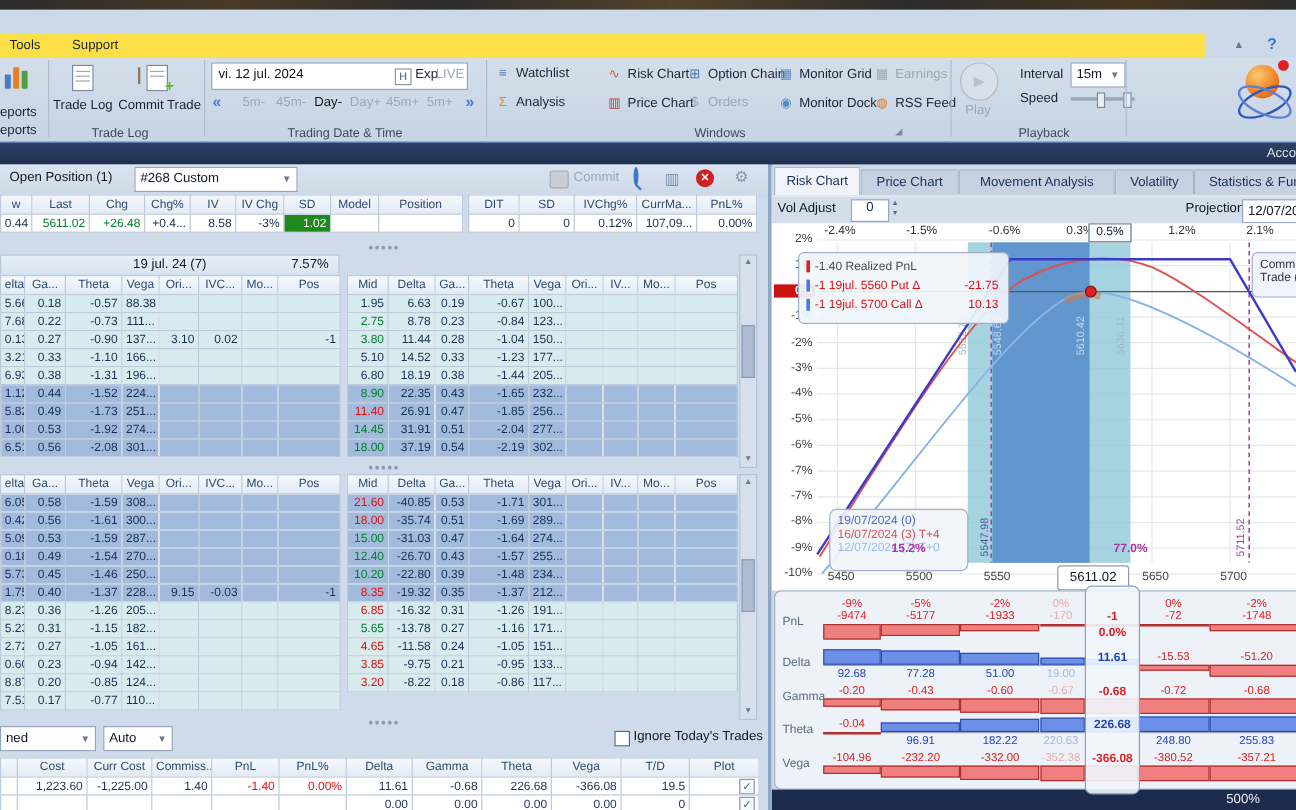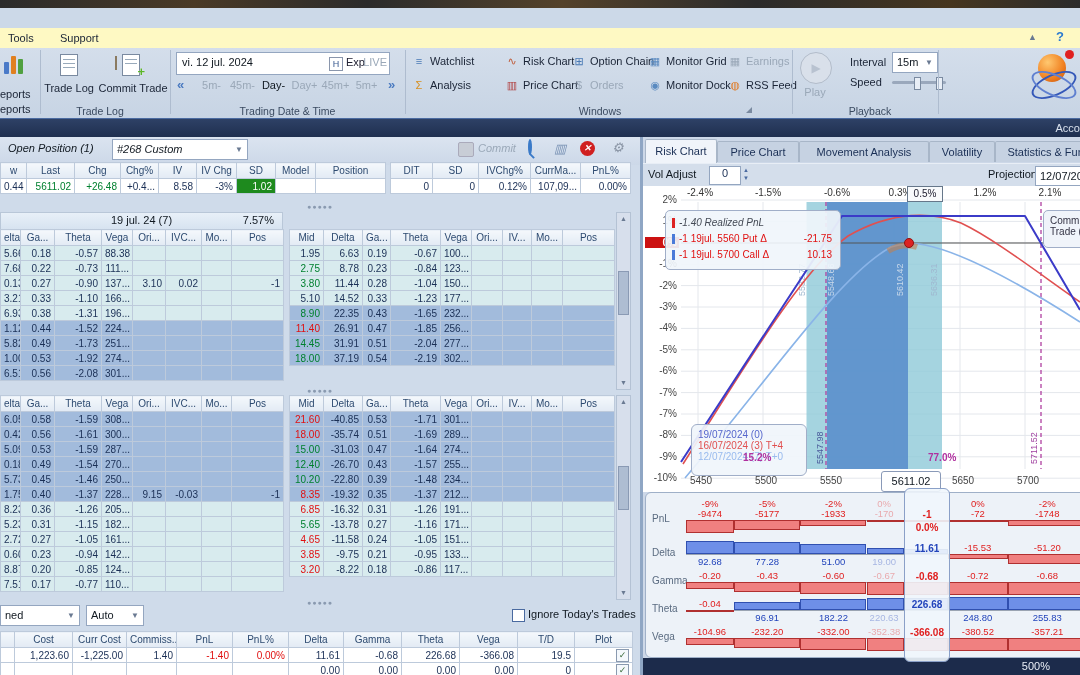--- a/index.html
+++ b/index.html
@@ -2,21 +2,21 @@
 <html><head>
 <meta charset="utf-8">
 <style>
   html,body{margin:0;padding:0;background:#222;}
   #app{position:relative;width:1080px;height:675px;overflow:hidden;font-family:"Liberation Sans",sans-serif;font-size:11px;color:#1a2f55;background:#ccd9e8;}
   .abs{position:absolute;}
   
   #topstrip{left:0;top:0;width:1080px;height:8px;background:linear-gradient(90deg,#2b2b2b 0%,#4a3a26 18%,#2b2b2b 34%,#54422a 52%,#2b2b2b 70%,#46361f 88%,#2b2b2b 100%);}
   #titlebar{left:0;top:8px;width:1080px;height:20px;background:linear-gradient(#d5dfec,#c3d1e3);}
   #titletext{width:100%;text-align:center;top:3px;color:#d8b84a;font-weight:bold;}
-  #menubar{left:0;top:28px;width:1080px;height:20px;background:#fef9c3;border-bottom:1px solid #b9c7d8;text-align:center;}
+  #menubar{left:0;top:28px;width:1004px;height:20px;background:#fde047;border-bottom:1px solid #b9c7d8;text-align:center;}
   .menuitem{top:2px;color:#1a2436;padding:2px 6px;}
   #pinicon{left:1028px;top:4px;color:#6a7a92;font-size:9px;}
   #helpicon{left:1056px;top:1px;color:#2a7ad0;font-weight:bold;font-size:13px;}
   
   #ribbon{left:0;top:48px;width:1080px;height:70px;background:linear-gradient(#d4deeb,#c7d4e4);}
   .rsep{width:1px;height:64px;top:2px;background:#aebccf;}
   .grouplabel{top:57px;color:#3a4a60;font-size:10.5px;text-align:center;}
   .ribbtnlabel{font-size:11px;color:#1a2436;text-align:center;}
   .disabled{color:#9aa8b8 !important;}
   
@@ -48,21 +48,21 @@
   
   #logo{left:1030px;top:2px;width:46px;height:60px;}
   #logoball{position:absolute;left:8px;top:4px;width:28px;height:28px;border-radius:50%;background:radial-gradient(circle at 35% 30%,#ffc870,#f08020 60%,#c05010);}
   .ring{position:absolute;left:0px;top:24px;width:44px;height:18px;border:2px solid #3558b8;border-radius:50%;}
   #logodot{position:absolute;right:2px;top:0px;width:9px;height:9px;border-radius:50%;background:#e02020;}
   
   #navyband{left:0;top:118px;width:1080px;height:19px;background:linear-gradient(#2e4166,#1e2e4e);border-top:1px solid #4a6aa0;}
   #accttext{right:0;top:3px;color:#d8e0ec;}
   
   #leftpanel{left:0;top:137px;width:640px;height:538px;background:#cfdbea;overflow:hidden;}
-  #posbar{left:0;top:0;width:640px;height:28px;background:linear-gradient(#dbe4f0,#ccd8e8);font-style:italic;}
+  #posbar{left:0;top:0;width:640px;height:28px;background:linear-gradient(#dbe4f0,#ccd8e8);}
   #combo268{left:112px;top:2px;width:134px;height:19px;background:#fff;border:1px solid #94a6c0;}
   .combotext{left:4px;top:3px;color:#101820;}
   .comboarr{position:absolute;right:4px;top:5px;font-size:8px;color:#6a7a92;}
   .toolico{top:4px;}
   .magicon{width:11px;height:11px;border:2px solid #3a7ac8;border-radius:50%;position:relative;}
   .magicon i{position:absolute;right:-5px;bottom:-4px;width:6px;height:2px;background:#3a7ac8;transform:rotate(45deg);}
   .redx{width:15px;height:15px;border-radius:50%;background:#d02020;color:#fff;font-size:9px;text-align:center;line-height:15px;font-weight:bold;}
   
   table.grid{border-collapse:collapse;table-layout:fixed;font-size:10px;color:#1a2f55;background:#fff;}
   table.grid td,table.grid th{border:1px solid #bdcadb;padding:0 3px;height:14px;line-height:13px;text-align:right;white-space:nowrap;overflow:hidden;font-weight:normal;}
@@ -101,21 +101,21 @@
   .ytick{position:absolute;left:2px;width:32px;text-align:right;font-size:10px;color:#444;}
   .ytick.red{background:#cc1111;color:#fff;padding-right:2px;font-weight:bold;}
   .xtick{position:absolute;width:36px;text-align:center;font-size:10px;color:#444;top:289px;}
   .tatick{position:absolute;width:44px;text-align:center;font-size:10px;color:#333;top:1px;}
   #pctbox{left:264px;top:0px;width:34px;height:14px;background:#f8fafc;border:1px solid #66778a;font-size:10px;text-align:center;line-height:14px;color:#223;}
   #pricebox{left:238px;top:285px;width:58px;height:19px;background:#fff;border:1px solid #8a9ab8;border-radius:3px;font-size:11px;text-align:center;line-height:19px;color:#101820;}
   #legendbox{left:22px;top:24px;width:176px;height:60px;background:rgba(240,245,251,.92);border:1px solid #a0aec8;border-radius:5px;font-size:10px;padding:4px 6px;box-sizing:border-box;}
   .legrow{position:relative;height:16px;line-height:16px;white-space:nowrap;}
   .legbar{display:inline-block;width:3px;height:10px;margin-right:4px;vertical-align:middle;}
   .legval{position:absolute;right:2px;color:#e01010;}
-  .redtxt{color:#e01010;} .graytxt{color:#444a55;font-style:italic;}
+  .redtxt{color:#e01010;} .graytxt{color:#444a55;}
   #datebox{left:48px;top:238px;width:116px;height:52px;background:rgba(240,245,251,.92);border:1px solid #a0aec8;border-radius:6px;font-size:10px;padding:4px 6px;box-sizing:border-box;}
   .dl0{color:#5566cc;} .dl1{color:#e05050;} .dl2{color:#99bbee;}
   .problab{position:absolute;top:266px;font-size:10px;color:#b0309f;font-weight:bold;}
   #cutbox{left:400px;top:24px;width:45px;height:38px;background:#f0f4fa;border:1px solid #a0aec8;border-radius:5px 0 0 5px;font-size:10px;color:#334;padding:4px 0 0 6px;box-sizing:border-box;overflow:hidden;white-space:nowrap;}
   
   #greeks{left:2px;top:355px;width:443px;height:166px;background:#edf2f8;border:1px solid #9fb0c8;border-radius:6px;box-sizing:border-box;}
   .grow{position:absolute;left:0;right:0;}
   .glabel{position:absolute;left:6px;color:#5a6b80;font-size:10px;}
   .gbase{position:absolute;left:9%;right:1%;height:1px;background:#9aa4b2;}
   .gbar{position:absolute;box-sizing:border-box;}
@@ -494,20 +494,31 @@
             <td></td>
             <td></td>
             <td></td>
           </tr>
           <tr class="L">
             <td>5.10</td>
             <td>14.52</td>
             <td>0.33</td>
             <td>-1.23</td>
             <td>177...</td>
+            <td></td>
+            <td></td>
+            <td></td>
+            <td></td>
+          </tr>
+          <tr class="L">
+            <td>6.80</td>
+            <td>18.19</td>
+            <td>0.38</td>
+            <td>-1.44</td>
+            <td>205...</td>
             <td></td>
             <td></td>
             <td></td>
             <td></td>
           </tr>
           <tr class="D">
             <td class="tg">8.90</td>
             <td>22.35</td>
             <td>0.43</td>
             <td>-1.65</td>

